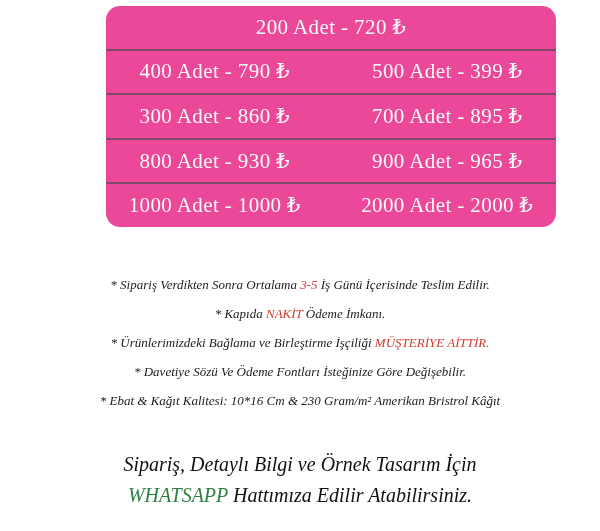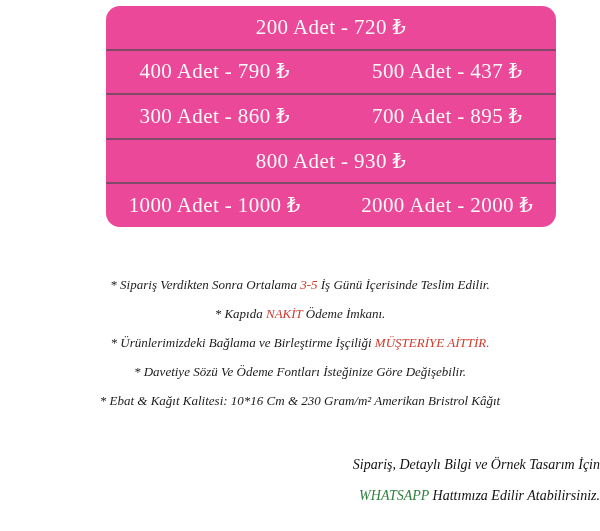--- a/index.html
+++ b/index.html
@@ -62,46 +62,47 @@
     white-space: nowrap;
   }
   .hl-red { color: #ce3a2d; }
 
   
   .footer {
     position: absolute;
     left: 0;
     top: 449px;
     width: 600px;
-    text-align: right;
+    text-align: center;
     font-style: italic;
-    font-size: 14px;
+    font-size: 20px;
     line-height: 31px;
     color: #111111;
     white-space: nowrap;
   }
   .hl-green { color: #2f8040; font-style: italic; }
 </style>
 </head>
 <body>
 
 <div class="price-table">
   <div class="price-row">
     <div class="price-cell">200 Adet - 720 ₺</div>
   </div>
   <div class="price-row">
     <div class="price-cell">400 Adet - 790 ₺</div>
-    <div class="price-cell">500 Adet - 437 ₺</div>
+    <div class="price-cell">500 Adet - 399 ₺</div>
   </div>
   <div class="price-row">
     <div class="price-cell">300 Adet - 860 ₺</div>
     <div class="price-cell">700 Adet - 895 ₺</div>
   </div>
   <div class="price-row">
     <div class="price-cell">800 Adet - 930 ₺</div>
+    <div class="price-cell">900 Adet - 965 ₺</div>
   </div>
   <div class="price-row">
     <div class="price-cell">1000 Adet - 1000 ₺</div>
     <div class="price-cell">2000 Adet - 2000 ₺</div>
   </div>
 </div>
 
 <div class="notes">
   <div class="note-line">
     <span>* Sipariş Verdikten Sonra Ortalama </span><span class="hl-red">3-5</span><span> İş Günü İçerisinde Teslim Edilir.</span>

